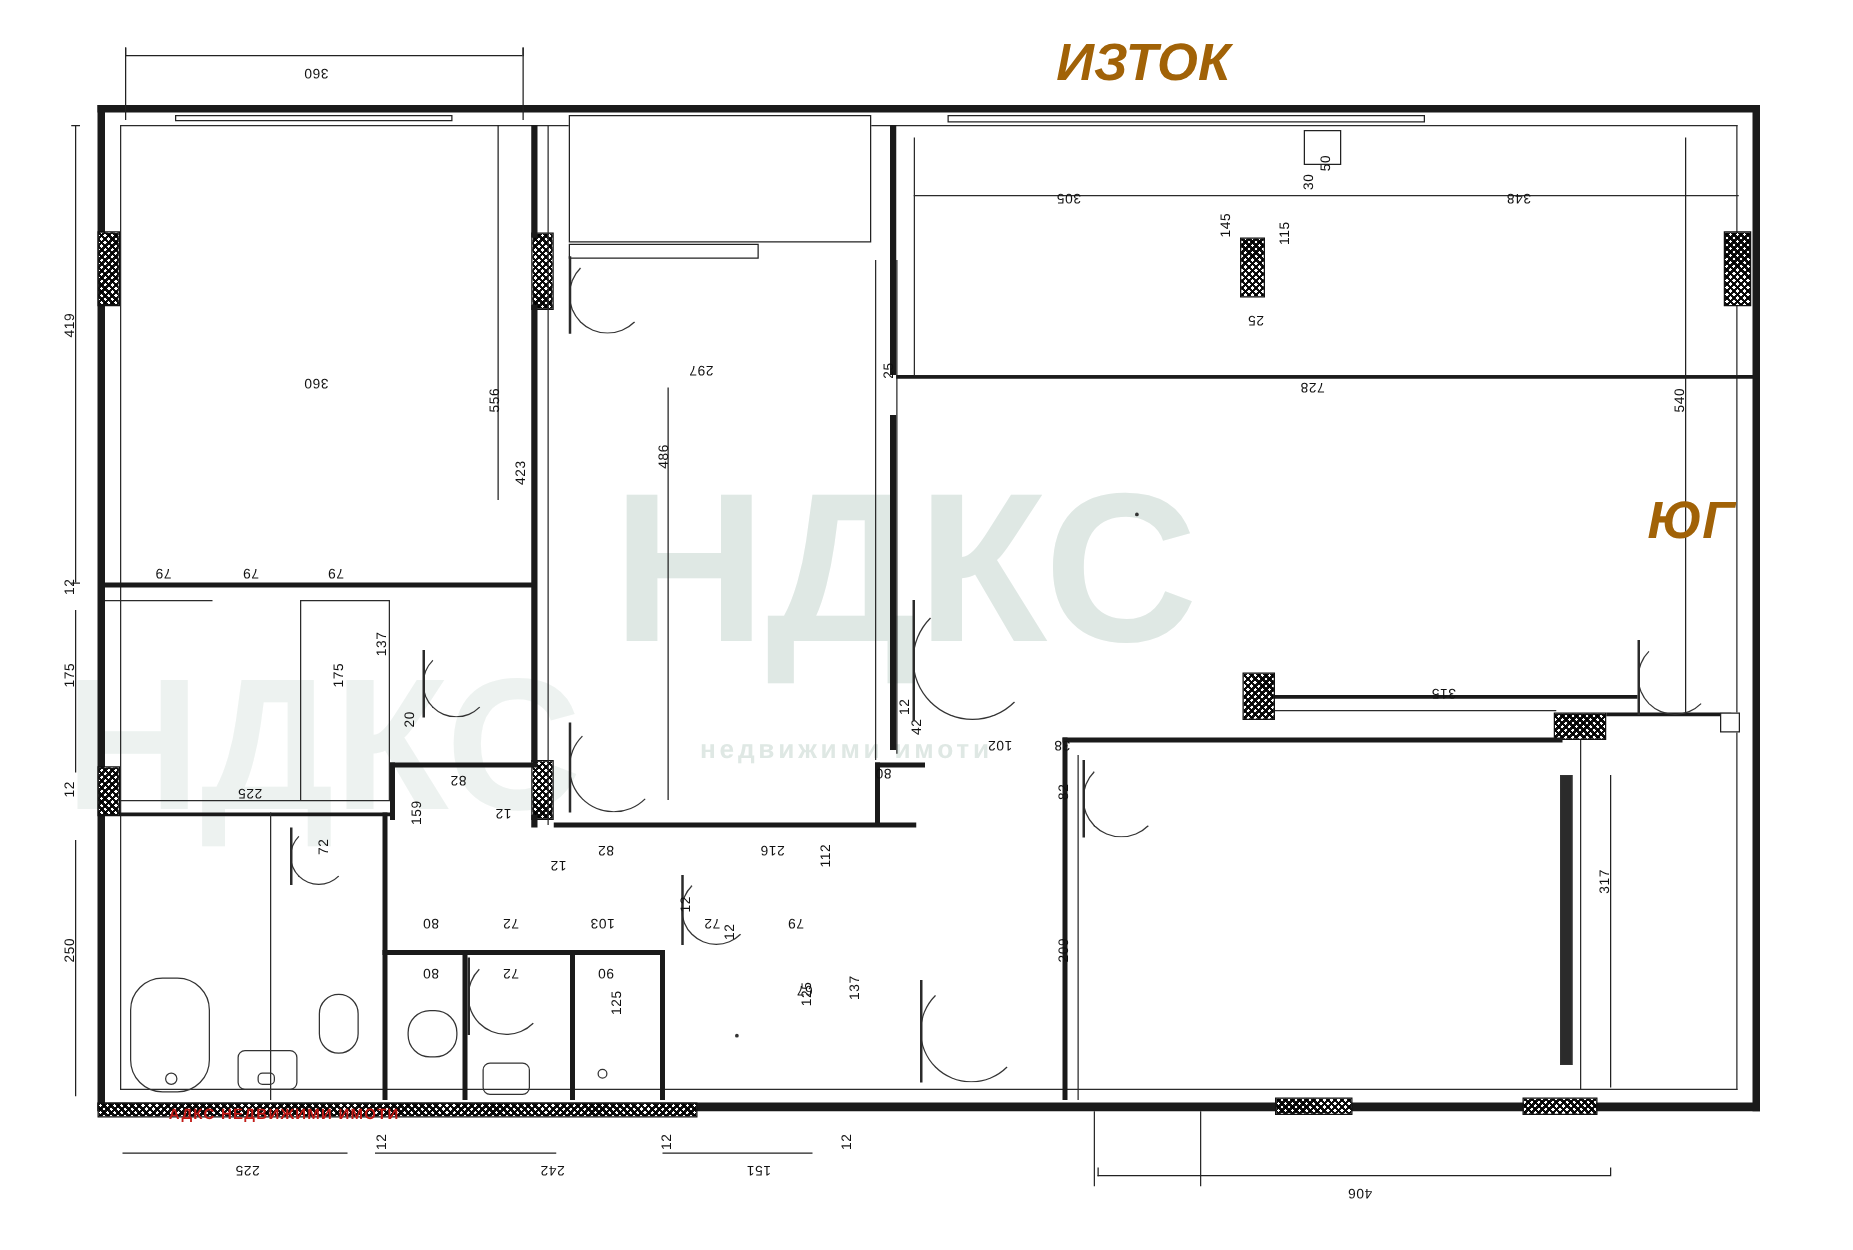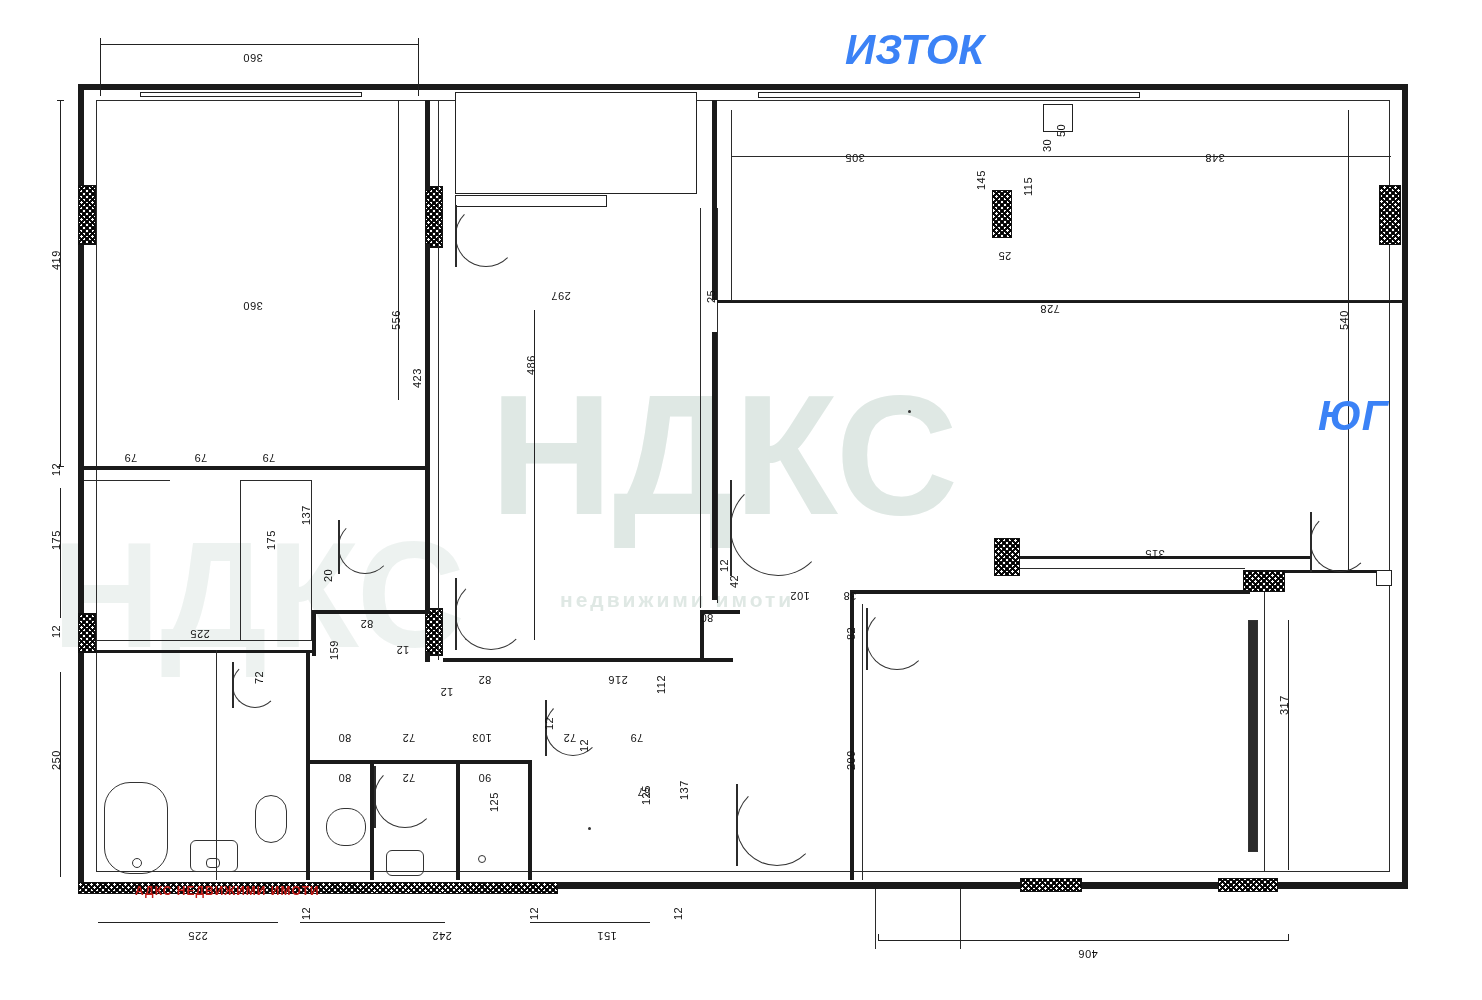--- a/index.html
+++ b/index.html
@@ -10,21 +10,21 @@
   .hatch{position:absolute;background:
      repeating-linear-gradient(45deg,#111 0 2px,#fff 2px 4px),
      repeating-linear-gradient(-45deg,#111 0 2px,transparent 2px 4px);
      background-blend-mode:multiply;border:1px solid #111;box-sizing:border-box;}
   .dim{position:absolute;font-size:11px;color:#111;letter-spacing:0.5px;white-space:nowrap;}
   .dim.rot180{transform:rotate(180deg);}
   .dim.rot90{transform:rotate(-90deg);transform-origin:left top;}
   .dimline{position:absolute;background:#222;}
   .tick{position:absolute;background:#222;width:1px;height:7px;}
   .tickh{position:absolute;background:#222;height:1px;width:7px;}
-  .label-red{position:absolute;color:#3b82f6;font-weight:bold;font-style:italic;
+  .label-red{position:absolute;color:#a16207;font-weight:bold;font-style:italic;
      font-family:"Liberation Sans", sans-serif;}
   .wm{position:absolute;color:#dfe8e4;font-weight:bold;user-select:none;}
   .door{position:absolute;border:1px solid #333;border-radius:50%;
      border-top-color:transparent;border-right-color:transparent;box-sizing:border-box;}
   .fix{position:absolute;border:1px solid #333;box-sizing:border-box;}
   .dot{position:absolute;width:3px;height:3px;border-radius:50%;background:#333;}
   .brandline{position:absolute;color:#c21b17;font-weight:bold;font-size:12px;letter-spacing:1px;}
 </style>
 </head>
 <body>

